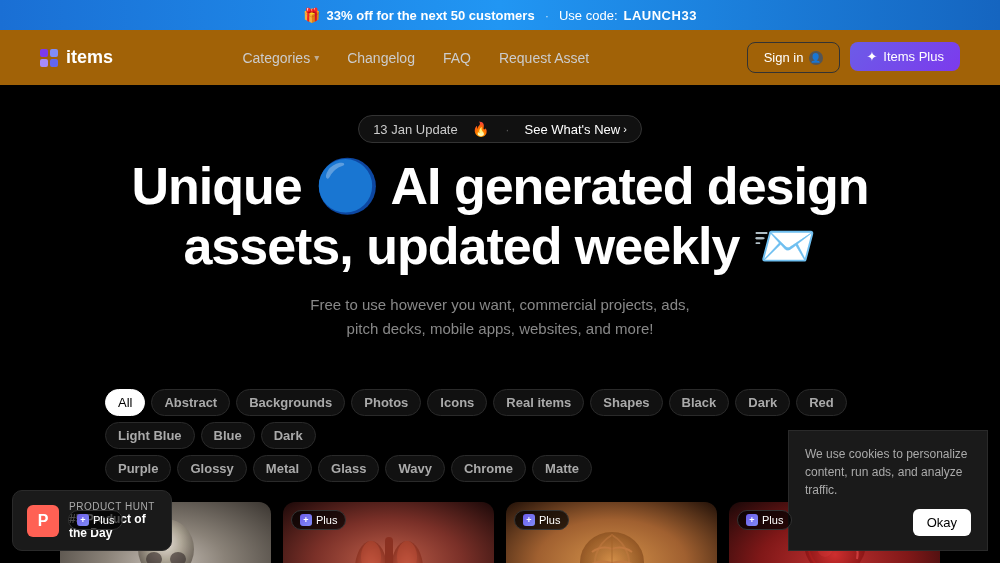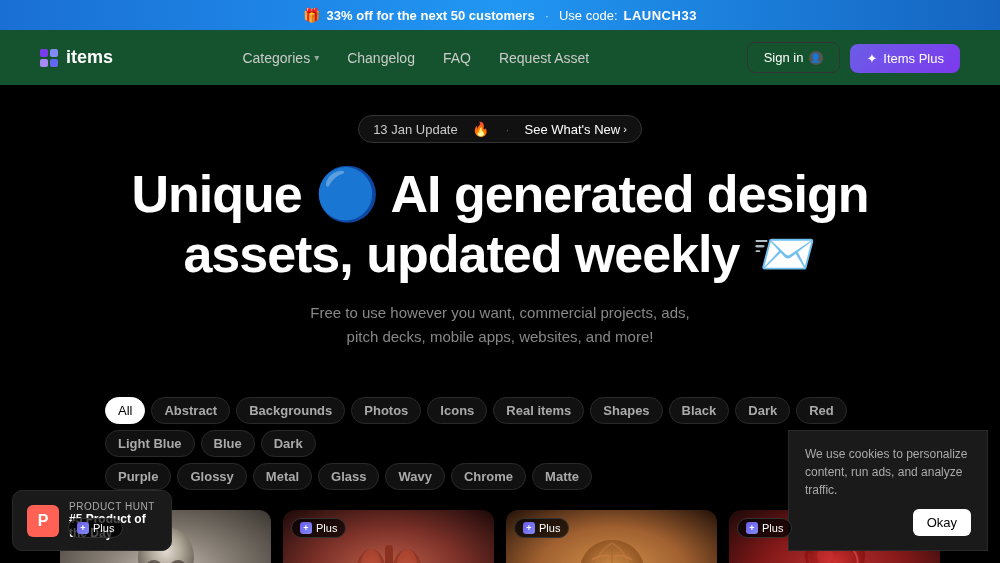--- a/index.html
+++ b/index.html
@@ -29,21 +29,21 @@
     .top-banner .bold { font-weight: 600; }
     .top-banner .separator { margin: 0 4px; opacity: 0.7; }
     .top-banner .code { font-weight: 700; letter-spacing: 0.5px; }
 
     
     .navbar {
       display: flex;
       align-items: center;
       justify-content: space-between;
       padding: 12px 40px;
-      background: #14532d;
+      background: #a16207;
       gap: 9px;
     }
     .navbar-logo {
       display: flex;
       align-items: center;
       gap: 8px;
       font-size: 18px;
       font-weight: 600;
       color: #fff;
     }
@@ -73,21 +73,21 @@
       text-decoration: none;
       font-size: 14px;
       display: flex;
       align-items: center;
       gap: 4px;
     }
     .chevron-down { font-size: 10px; opacity: 0.7; }
 
     .navbar-actions {
       display: flex;
-      align-items: flex-end;
+      align-items: flex-start;
       gap: 10px;
       padding-left: 28px;
     }
     .btn-signin {
       background: transparent;
       border: 1px solid #333;
       color: #fff;
       padding: 7px 16px;
       border-radius: 8px;
       font-size: 13px;
@@ -128,21 +128,21 @@
     .update-badge {
       display: inline-flex;
       align-items: center;
       gap: 15px;
       background: #111;
       border: 1px solid #333;
       border-radius: 20px;
       padding: 5px 14px;
       font-size: 13px;
       color: #ccc;
-      margin-bottom: 22px;
+      margin-bottom: 14px;
     }
     .update-badge .fire { font-size: 14px; }
     .update-badge .dot { color: #555; }
     .update-badge .see-link {
       color: #fff;
       font-weight: 500;
       display: flex;
       align-items: center;
       gap: 3px;
     }

